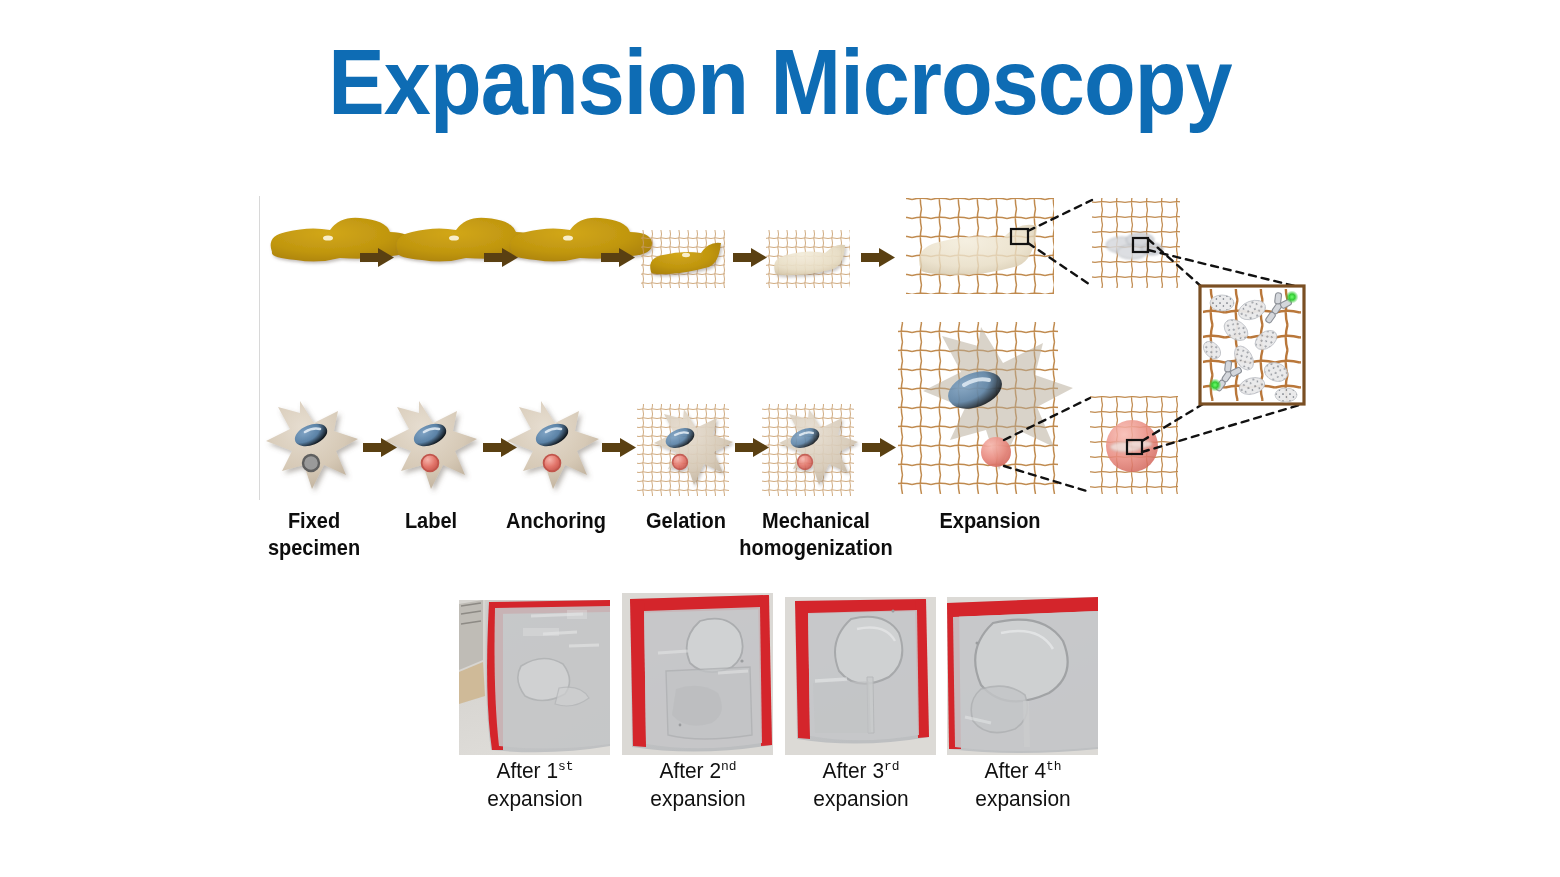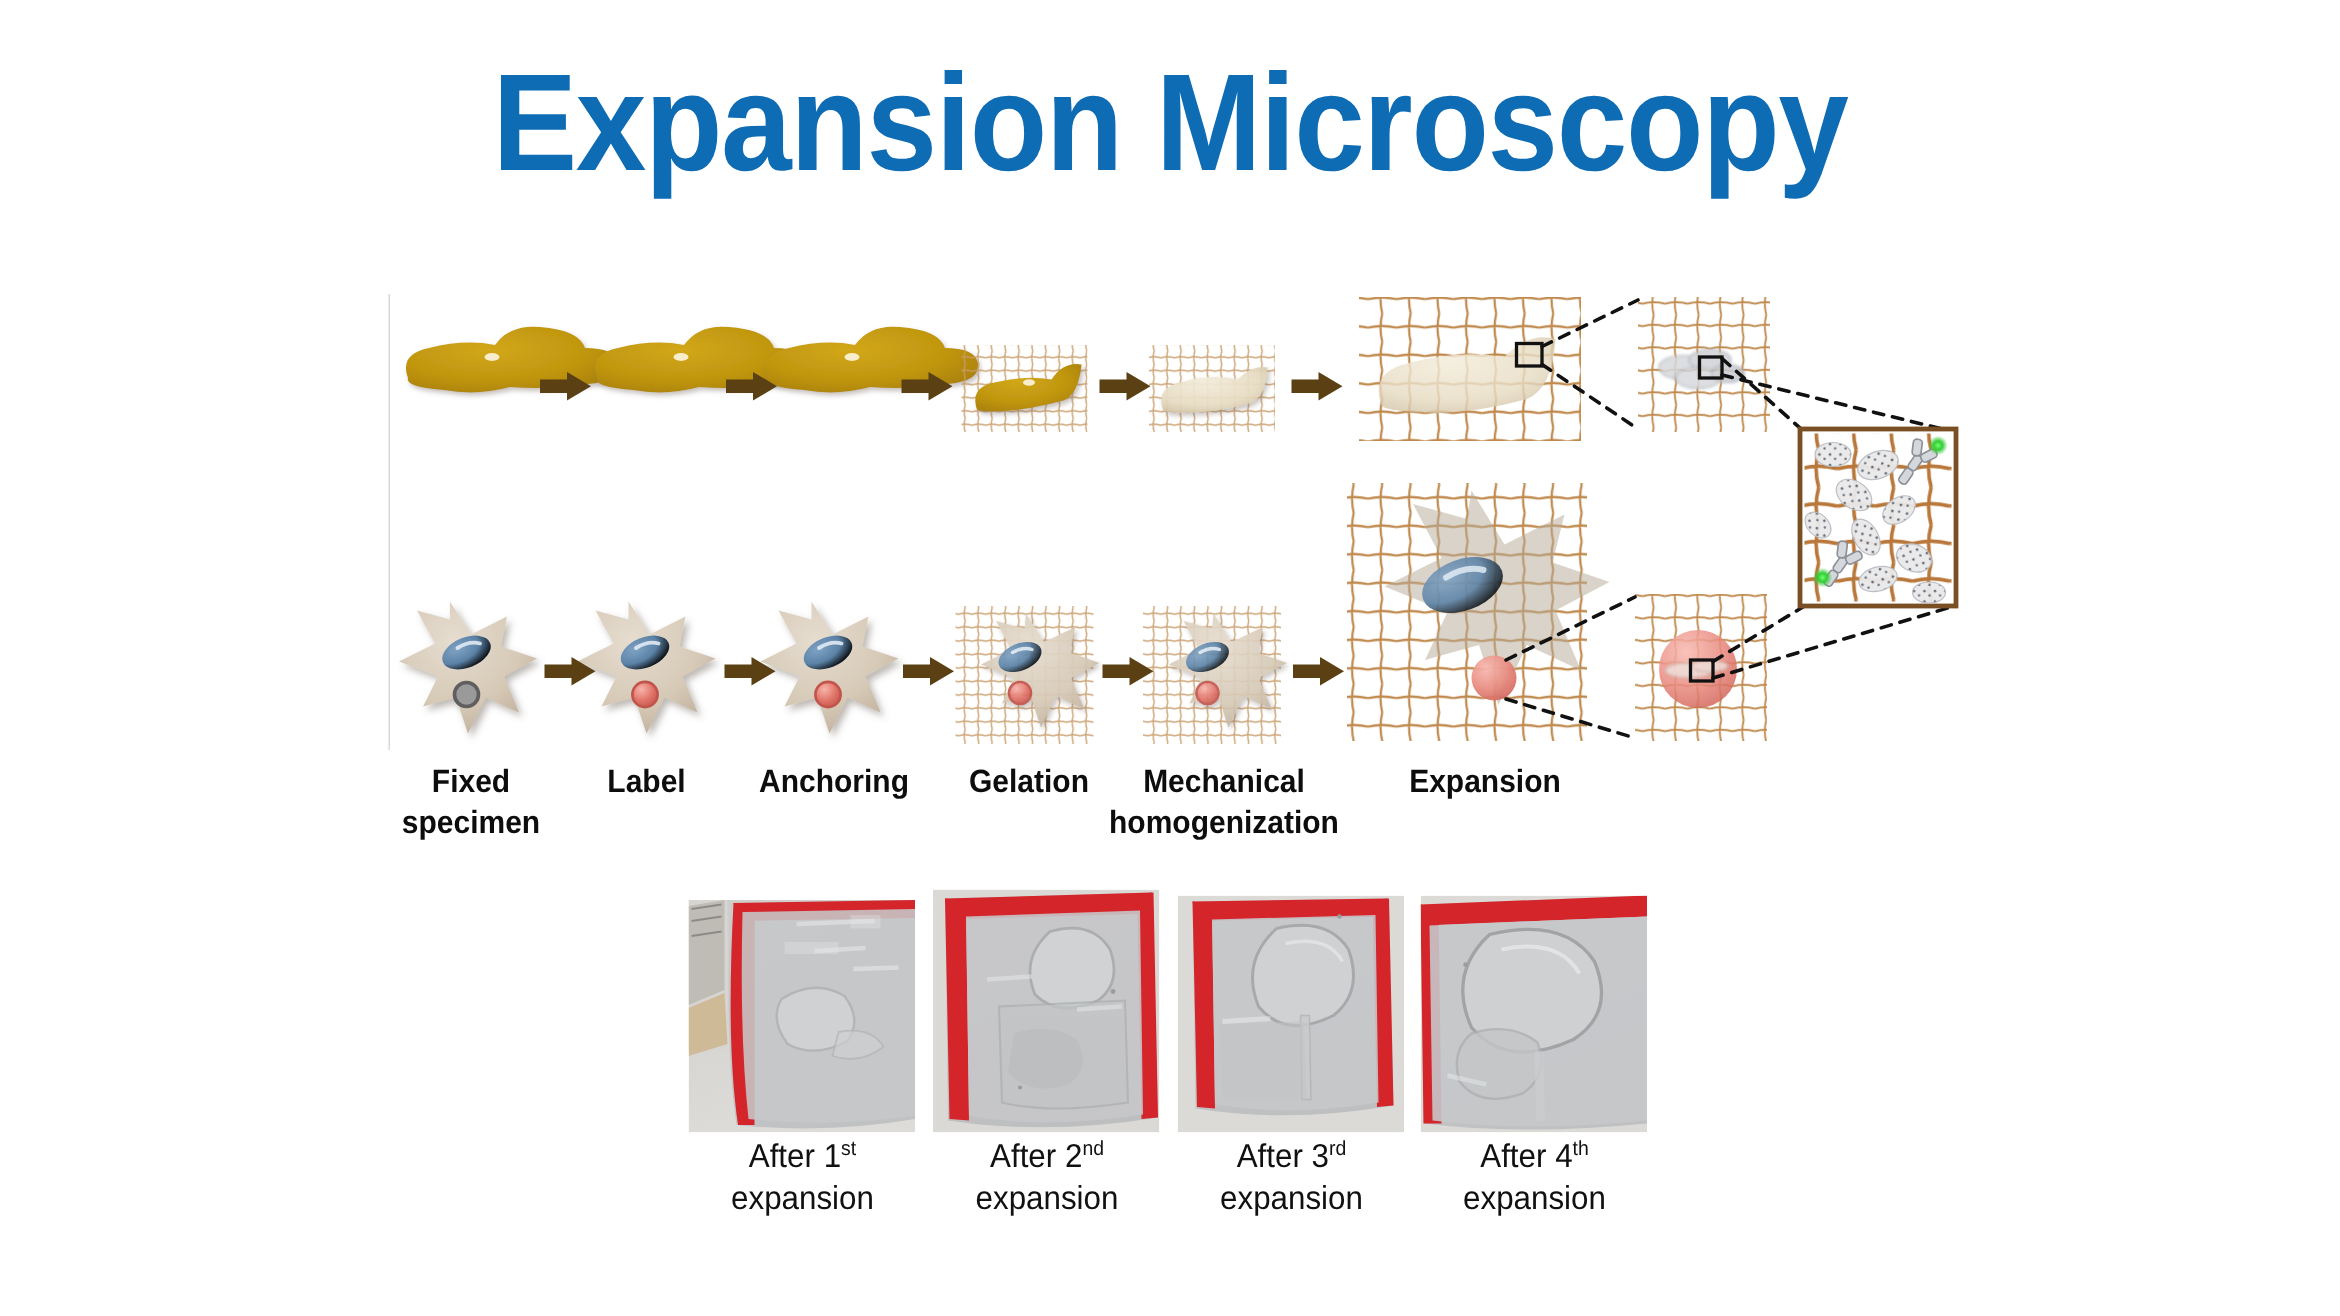--- a/index.html
+++ b/index.html
@@ -43,21 +43,21 @@
 
   
   .photo{position:absolute;overflow:hidden;}
   .photocap{
     position:absolute;text-align:center;
     font-family:"Liberation Sans","DejaVu Sans",sans-serif;
     font-size:22px;line-height:28px;color:#111;
     transform:scaleX(0.95);
     white-space:nowrap;
   }
-  .photocap sup{font-size:0.62em;vertical-align:super;line-height:0;}
+  .photocap sup{font-size:0.62em;vertical-align:super;line-height:0;font-family:Liberation Mono, monospace;}
   .capline2{display:block;}
 </style>
 </head>
 <body>
 
 <div id="slide">
 
   <div id="title">Expansion Microscopy</div>
 
   <div id="diagram">

